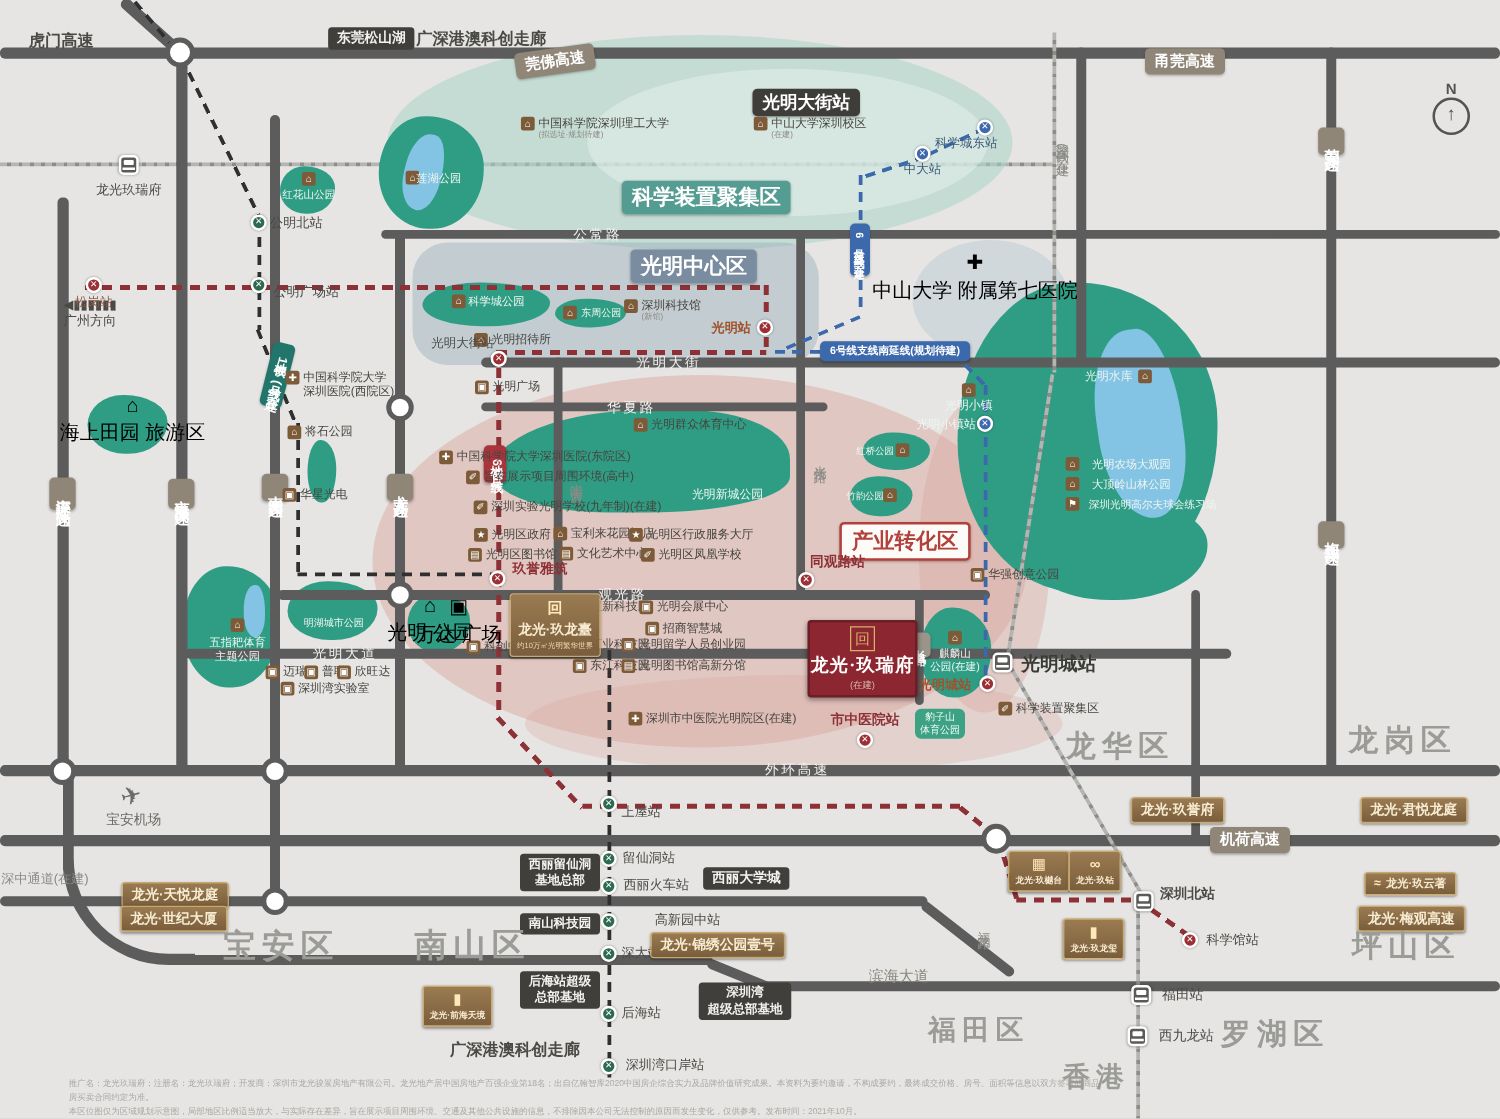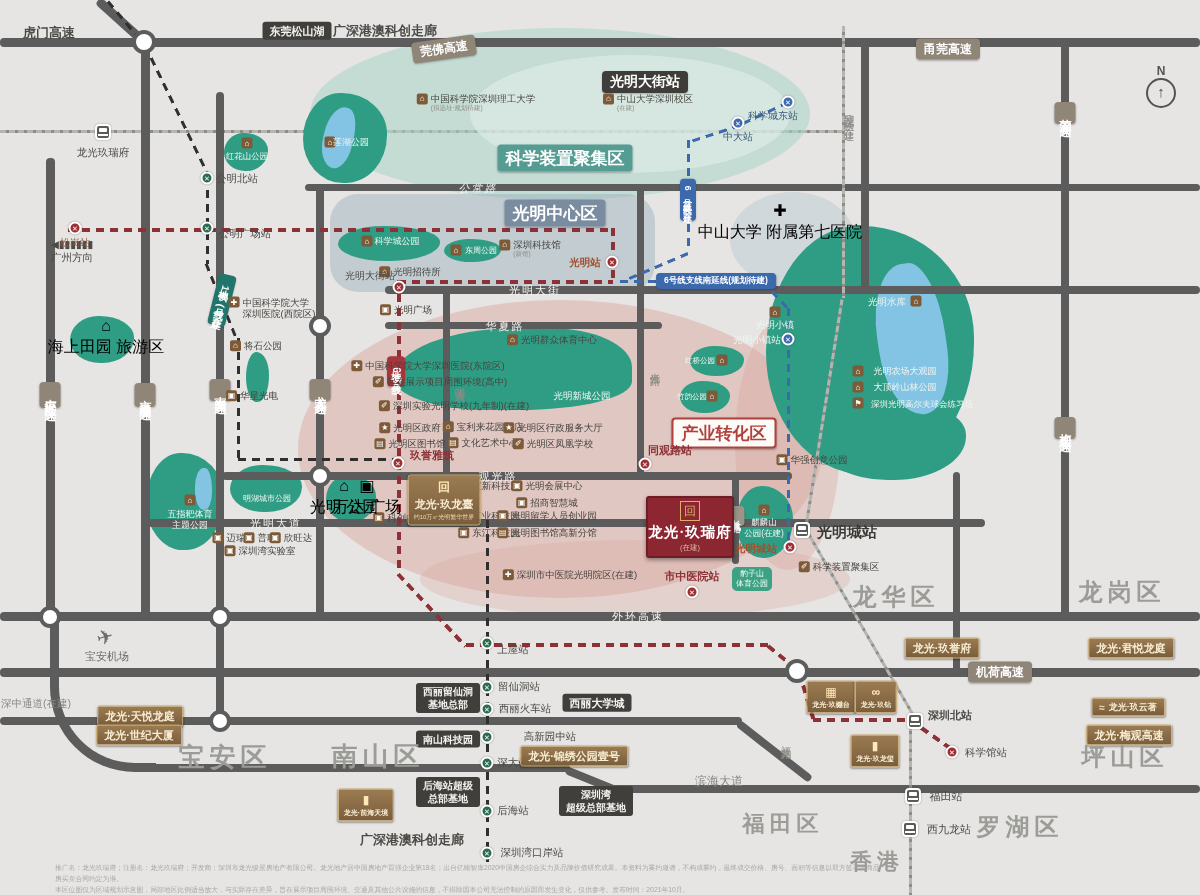--- a/index.html
+++ b/index.html
@@ -152,21 +152,21 @@
     <div class="it k-dash" style="left: 620px; top: 280px; width: 142px; height: 3px; background: repeating-linear-gradient(90deg, rgb(60, 104, 172) 0px, rgb(60, 104, 172) 8px, transparent 8px, transparent 14px);"></div>
     <div class="it k-dash" style="left: 762px; top: 280px; transform-origin: 0px 50%; transform: rotate(46deg); width: 38px; height: 3px; background: repeating-linear-gradient(90deg, rgb(60, 104, 172) 0px, rgb(60, 104, 172) 8px, transparent 8px, transparent 14px);"></div>
     <div class="it k-dash" style="left: 787px; top: 308px; width: 3px; height: 237px; background: repeating-linear-gradient(rgb(60, 104, 172) 0px, rgb(60, 104, 172) 8px, transparent 8px, transparent 14px);"></div>
     <div class="it k-junction" style="left: 144px; top: 42px; width: 24px; height: 24px; margin-left: -12px; margin-top: -12px;"></div>
     <div class="it k-junction" style="left: 320px; top: 326px; width: 22px; height: 22px; margin-left: -11px; margin-top: -11px;"></div>
     <div class="it k-junction" style="left: 320px; top: 476px; width: 22px; height: 22px; margin-left: -11px; margin-top: -11px;"></div>
     <div class="it k-junction" style="left: 50px; top: 617px; width: 22px; height: 22px; margin-left: -11px; margin-top: -11px;"></div>
     <div class="it k-junction" style="left: 220px; top: 617px; width: 22px; height: 22px; margin-left: -11px; margin-top: -11px;"></div>
     <div class="it k-junction" style="left: 220px; top: 721px; width: 22px; height: 22px; margin-left: -11px; margin-top: -11px;"></div>
     <div class="it k-junction" style="left: 797px; top: 671px; width: 24px; height: 24px; margin-left: -12px; margin-top: -12px;"></div>
-    <div class="it k-roadlabel" style="left: 478px; top: 188px; transform: translate(-50%, -50%); font-style: italic;">公常路</div>
+    <div class="it k-roadlabel" style="left: 478px; top: 188px; transform: translate(-50%, -50%);">公常路</div>
     <div class="it k-roadlabel" style="left: 535px; top: 290px; transform: translate(-50%, -50%);">光明大街</div>
     <div class="it k-roadlabel" style="left: 505px; top: 326px; transform: translate(-50%, -50%);">华夏路</div>
     <div class="it k-roadlabel" style="left: 498px; top: 476px; transform: translate(-50%, -50%);">观光路</div>
     <div class="it k-roadlabel" style="left: 276px; top: 523px; transform: translate(-50%, -50%);">光明大道</div>
     <div class="it k-roadlabel" style="left: 638px; top: 616px; transform: translate(-50%, -50%);">外环高速</div>
     <div class="it k-text vert" style="left: 460px; top: 382px; color: rgb(139, 139, 135); font-size: 10.5px; transform: translate(-50%, -50%); writing-mode: vertical-rl; letter-spacing: 2px;">光明大道</div>
     <div class="it k-text vert" style="left: 655px; top: 367px; color: rgb(139, 139, 135); font-size: 10.5px; transform: translate(-50%, -50%); writing-mode: vertical-rl; letter-spacing: 2px;">光侨路</div>
     <div class="it k-text vert" style="left: 786px; top: 740px; color: rgb(139, 139, 135); font-size: 10.5px; transform: translate(-50%, -50%); writing-mode: vertical-rl; letter-spacing: 2px;">福龙路</div>
     <div class="it k-text" style="left: 719px; top: 781px; color: rgb(136, 134, 127); font-size: 12px; transform: translate(-50%, -50%);">滨海大道</div>
     <div class="it k-text vert" style="left: 849px; top: 118px; color: rgb(139, 139, 135); font-size: 10.5px; transform: translate(-50%, -50%); writing-mode: vertical-rl; letter-spacing: 2px;">赣深高铁(在建)</div>

